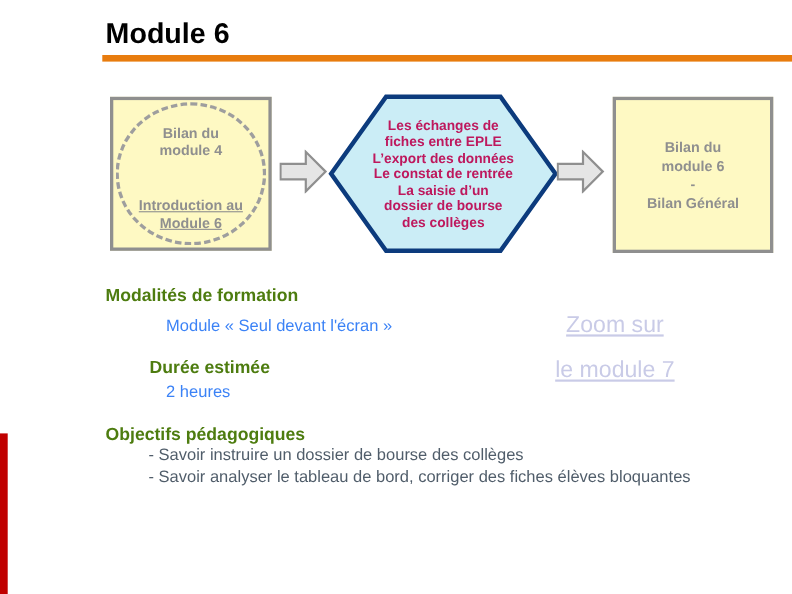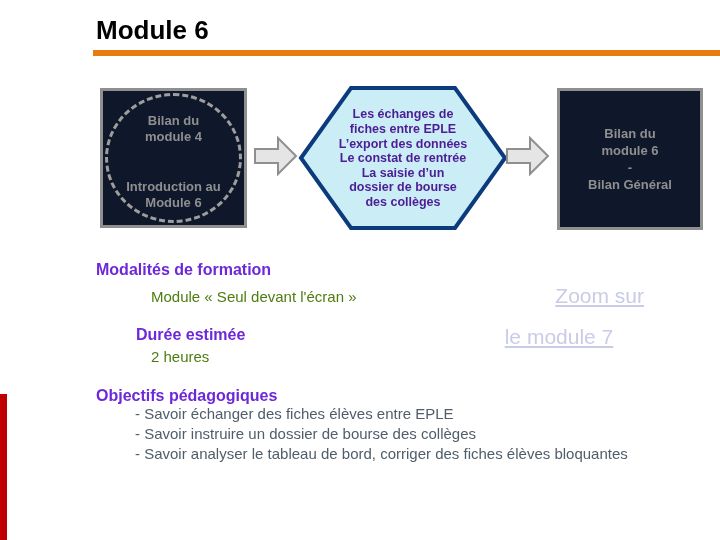--- a/index.html
+++ b/index.html
@@ -9,46 +9,46 @@
   }
   .abs{position:absolute;}
   .pre{white-space:pre-line;}
 
   
   .title{left:96px;top:15px;font-size:26px;font-weight:bold;color:#000000;margin:0;}
   .accent-bar{left:93px;top:50px;width:627px;height:6px;background:#E87C0E;}
   .red-bar{left:0px;top:394px;width:7px;height:146px;background:#C00000;}
 
   
-  .gray-box{background:#0f172a;border:3px solid #8F8F8F;box-sizing:border-box;}
+  .gray-box{background:#fef9c3;border:3px solid #8F8F8F;box-sizing:border-box;}
   .left-box{left:100px;top:88px;width:147px;height:140px;}
   .right-box{left:557px;top:88px;width:146px;height:142px;display:flex;align-items:center;justify-content:center;}
   .dashed-circle{position:absolute;left:2px;top:2px;right:2px;bottom:2px;border:3px dashed #9E9E9E;border-radius:50%;}
   .box-text{position:absolute;left:0;right:0;text-align:center;font-size:13px;font-weight:bold;color:#8F8F8F;line-height:16px;}
   .bt1{top:22px;}
-  .bt2{top:88px;}
+  .bt2{top:88px;text-decoration:underline;}
   .right-box .box-text{position:static;line-height:17px;}
   .arrow1{left:254px;top:136px;}
   .arrow2{left:506px;top:136px;}
   .hexagon{left:298px;top:85px;}
   .hex-text{left:298px;top:85px;width:210px;height:147px;display:flex;align-items:center;justify-content:center;
-    text-align:center;font-size:12.5px;font-weight:bold;color:#4c1d95;line-height:14.6px;}
+    text-align:center;font-size:12.5px;font-weight:bold;color:#be185d;line-height:14.6px;}
 
   
-  .heading{font-size:16px;font-weight:bold;color:#6d28d9;margin:0;}
+  .heading{font-size:16px;font-weight:bold;color:#4d7c0f;margin:0;}
   .h-modalites{left:96px;top:261px;}
   .h-duree{left:96px;top:326px;margin-left:40px;}
   .h-objectifs{left:96px;top:387px;text-align:center;}
-  .detail{font-size:15px;color:#4d7c0f;}
+  .detail{font-size:15px;color:#3b82f6;}
   .d-modalites{left:151px;top:288px;}
   .d-duree{left:151px;top:348px;}
 
   
   .zoom-link{width:170px;text-align:center;font-size:21px;color:#C9CBE7;text-decoration:underline;display:block;}
-  .zl1{left:474px;top:284px;text-align:right;}
+  .zl1{left:474px;top:284px;}
   .zl2{left:474px;top:325px;}
 
   
   .objectives{left:125px;top:404px;width:556px;color:#505D6A;font-size:15px;line-height:20px;}
   .objectives p{margin:0;text-indent:10px;}
 </style>
 </head>
 <body>
 
 <div>
@@ -99,18 +99,17 @@
   <div class="abs detail d-modalites">Module « Seul devant l'écran »</div>
 
   <h2 class="abs heading h-duree">Durée estimée</h2>
   <div class="abs detail d-duree">2 heures</div>
 
   <a href="#" class="abs zoom-link zl1">Zoom sur</a>
   <a href="#" class="abs zoom-link zl2">le module 7</a>
 
   <h2 class="abs heading h-objectifs">Objectifs pédagogiques</h2>
   <div class="abs objectives">
-    <p>- Savoir échanger des fiches élèves entre EPLE</p>
     <p>- Savoir instruire un dossier de bourse des collèges</p>
     <p>- Savoir analyser le tableau de bord, corriger des fiches élèves bloquantes</p>
   </div>
 
 </div>
 
 </body></html>

